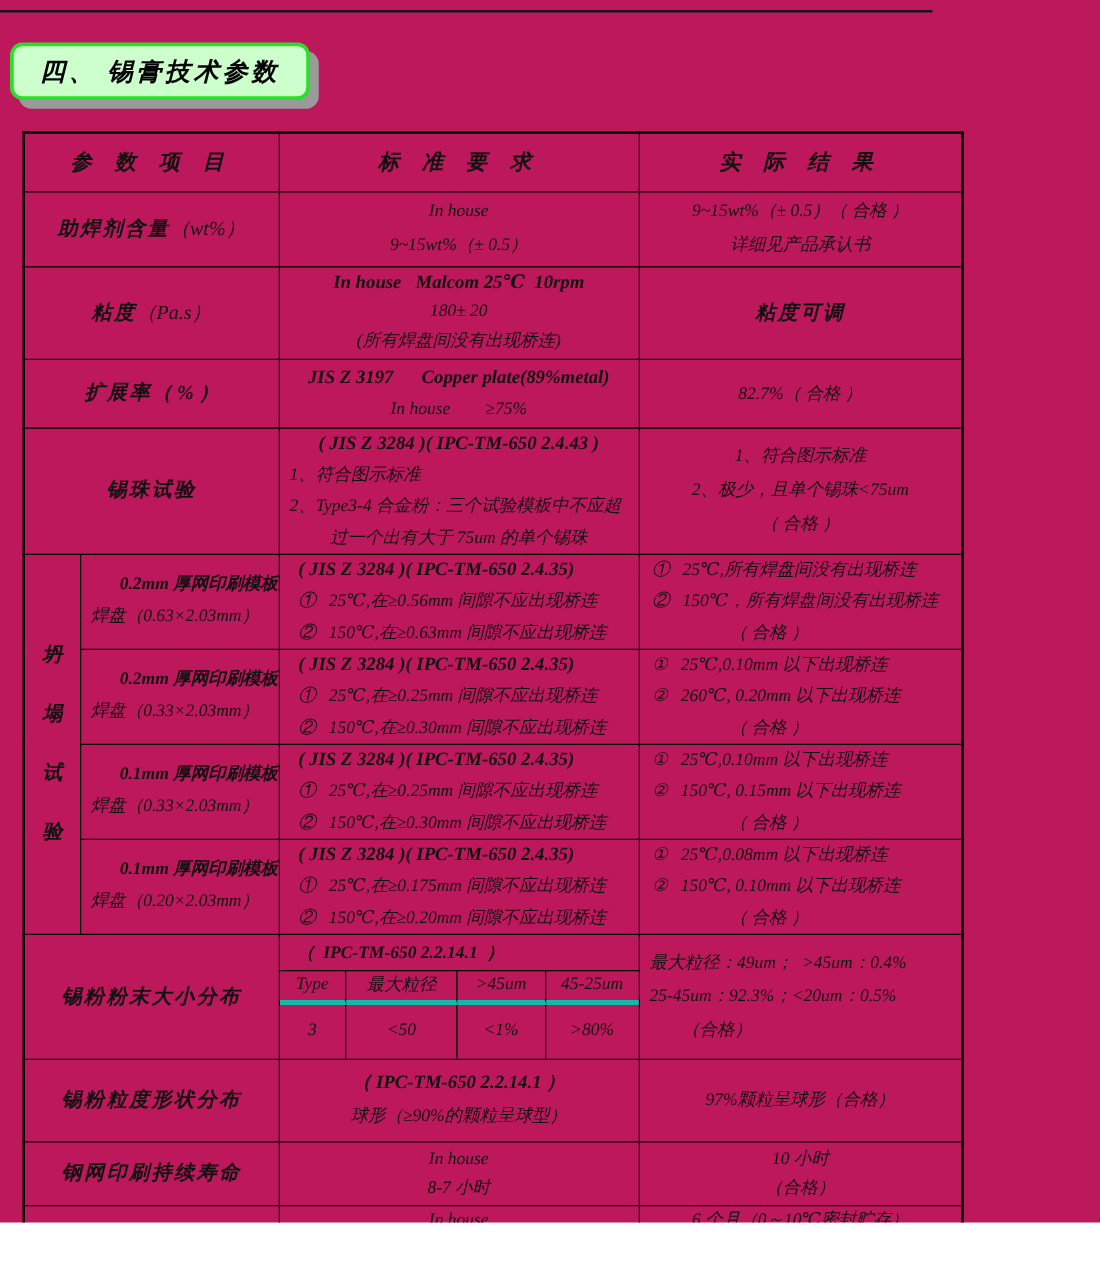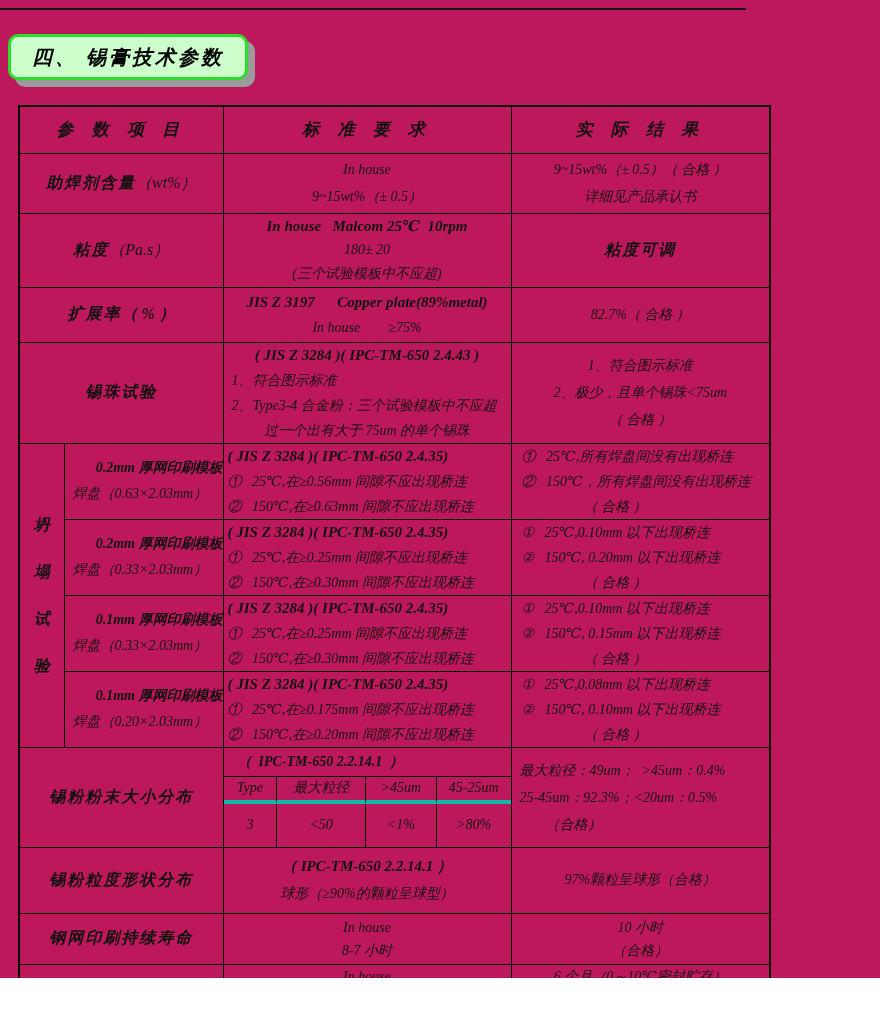--- a/index.html
+++ b/index.html
@@ -31,21 +31,21 @@
   .ln27 div { line-height:27px; } .ln25 div { line-height:25px; }
   .ln24 div { line-height:24px; } .ln23 div { line-height:23px; }
   .stdtitle { font-weight:bold; font-size:15px; }
 
   .vcell div.vstack { display:flex; flex-direction:column; align-items:center;
     justify-content:center; gap:30px; height:100%; }
   .vcell span { font-size:16px; font-weight:bold; line-height:17px; }
 
   .slump-label div { line-height:26px; }
   .slump-label .t1 { font-weight:bold; font-size:14px;text-align:right; }
-  .slump-std  { padding-left:4px; }
+  .slump-std  { padding-left:15px; }
   .slump-std div { line-height:25px; white-space:pre-wrap; }
   .slump-res  { padding-left:10px;margin-top:33px; }
   .slump-res div { line-height:25px; white-space:pre-wrap; }
   .slump-res .vd { text-align:center; padding-right:60px; }
 
   .pgrid { display:grid; grid-template-columns:54fr 89fr 71fr 74fr;
     grid-template-rows:29px 27px 1fr; width:100%; height:99px; }
   .pg-title { grid-column:1 / 5; border-bottom:1px solid #000; display:flex;
     align-items:center; padding-left:14px; font-weight:bold; font-size:14px; }
   .pg-c { display:flex; align-items:center; justify-content:center; border-right:1px solid #000; font-size:14px; }
@@ -96,21 +96,21 @@
       </td>
     </tr>
 
     <tr style="height:74px">
       <td colspan="2" class="c">
         <span class="plabel">粘度</span><span class="punit bold">（Pa.s）</span>
       </td>
       <td class="c ln24">
         <div class="stdtitle pre">In house   Malcom 25℃  10rpm</div>
         <div class="pre">180± 20</div>
-        <div>(三个试验模板中不应超)</div>
+        <div>(所有焊盘间没有出现桥连)</div>
       </td>
       <td class="c">
         <div class="plabel">粘度可调</div>
       </td>
     </tr>
 
     <tr style="height:55px">
       <td colspan="2" class="c">
         <span class="plabel">扩展率</span><span class="plabel" style="letter-spacing:0">（ % ）</span>
       </td>
@@ -170,21 +170,21 @@
         <div class="t1">0.2mm 厚网印刷模板</div>
         <div>焊盘（0.33×2.03mm）</div>
       </td>
       <td class="slump-std">
         <div class="stdtitle">( JIS Z 3284 )( IPC-TM-650 2.4.35)</div>
         <div>①   25℃,在≥0.25mm 间隙不应出现桥连</div>
         <div>②   150℃,在≥0.30mm 间隙不应出现桥连</div>
       </td>
       <td class="slump-res">
         <div>①   25℃,0.10mm 以下出现桥连</div>
-        <div>②   150℃, 0.20mm 以下出现桥连</div>
+        <div>②   260℃, 0.20mm 以下出现桥连</div>
         <div class="vd">（ 合格 ）</div>
       </td>
     </tr>
 
     <tr style="height:75px">
       <td class="l slump-label">
         <div class="t1">0.1mm 厚网印刷模板</div>
         <div>焊盘（0.33×2.03mm）</div>
       </td>
       <td class="slump-std">

